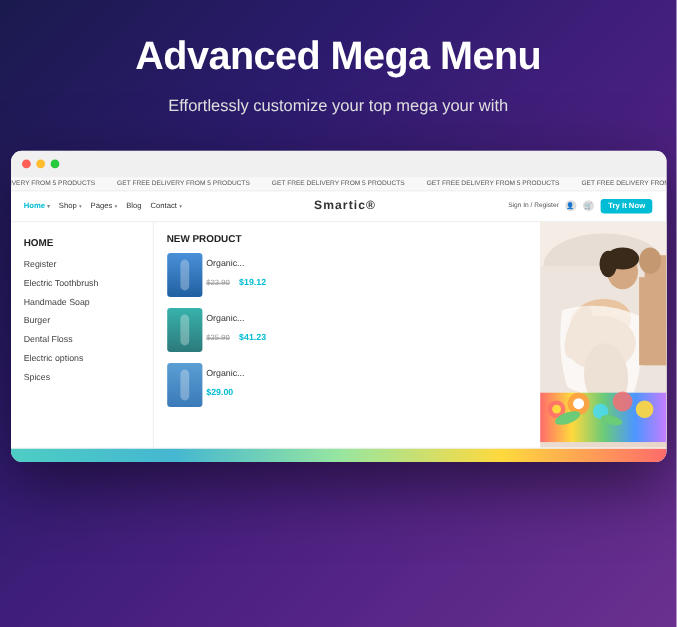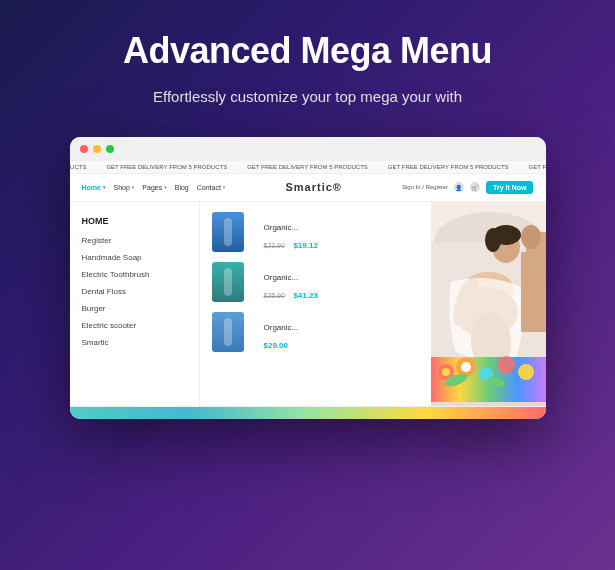--- a/index.html
+++ b/index.html
@@ -29,21 +29,21 @@
     .hero-subtitle {
       color: #e0e0e0;
       font-size: 15px;
       text-align: center;
       line-height: 1.5;
       margin-bottom: 28px;
     }
 
     
     .browser-mockup {
-      width: 476px;
+      width: 596px;
       border-radius: 10px;
       overflow: hidden;
       box-shadow: 0 20px 60px rgba(0,0,0,0.5);
       background: #e5e5e5;
     }
 
     .browser-chrome {
       background: #f0f0f0;
       height: 24px;
       display: flex;
@@ -186,22 +186,22 @@
 
     .menu-products-title {
       font-size: 9px;
       font-weight: 700;
       color: #222;
       margin-bottom: 8px;
     }
 
     .product-item {
       display: flex;
-      align-items: flex-end;
-      gap: 20px;
+      align-items: center;
+      gap: 4px;
       margin-bottom: 10px;
     }
 
     .product-img {
       width: 32px;
       height: 40px;
       background: linear-gradient(135deg, #b8d4e8, #7ab0d0);
       border-radius: 3px;
       flex-shrink: 0;
       display: flex;
@@ -328,29 +328,30 @@
       <div class="nav-icon">🛒</div>
       <div class="try-btn">Try It Now</div>
     </div>
   </div>
 
   <div class="mega-menu-area">
 
     <div class="menu-sidebar">
       <div class="menu-sidebar-title">HOME</div>
       <div class="menu-sidebar-item">Register</div>
+      <div class="menu-sidebar-item">Electric Toothbrush</div>
       <div class="menu-sidebar-item">Handmade Soap</div>
-      <div class="menu-sidebar-item">Electric Toothbrush</div>
+      <div class="menu-sidebar-item">Burger</div>
       <div class="menu-sidebar-item">Dental Floss</div>
-      <div class="menu-sidebar-item">Burger</div>
-      <div class="menu-sidebar-item">Electric scooter</div>
-      <div class="menu-sidebar-item">Smartic</div>
+      <div class="menu-sidebar-item">Electric options</div>
+      <div class="menu-sidebar-item">Spices</div>
     </div>
 
     <div class="menu-products">
+      <div class="menu-products-title">NEW PRODUCT</div>
 
       <div class="product-item">
         <div class="product-img blue-bottle">
           <div class="product-img-shape"></div>
         </div>
         <div>
           <div class="product-name">Organic...</div>
           <div>
             <span class="product-price-old">$23.90</span>
             <span class="product-price-new">$19.12</span>

